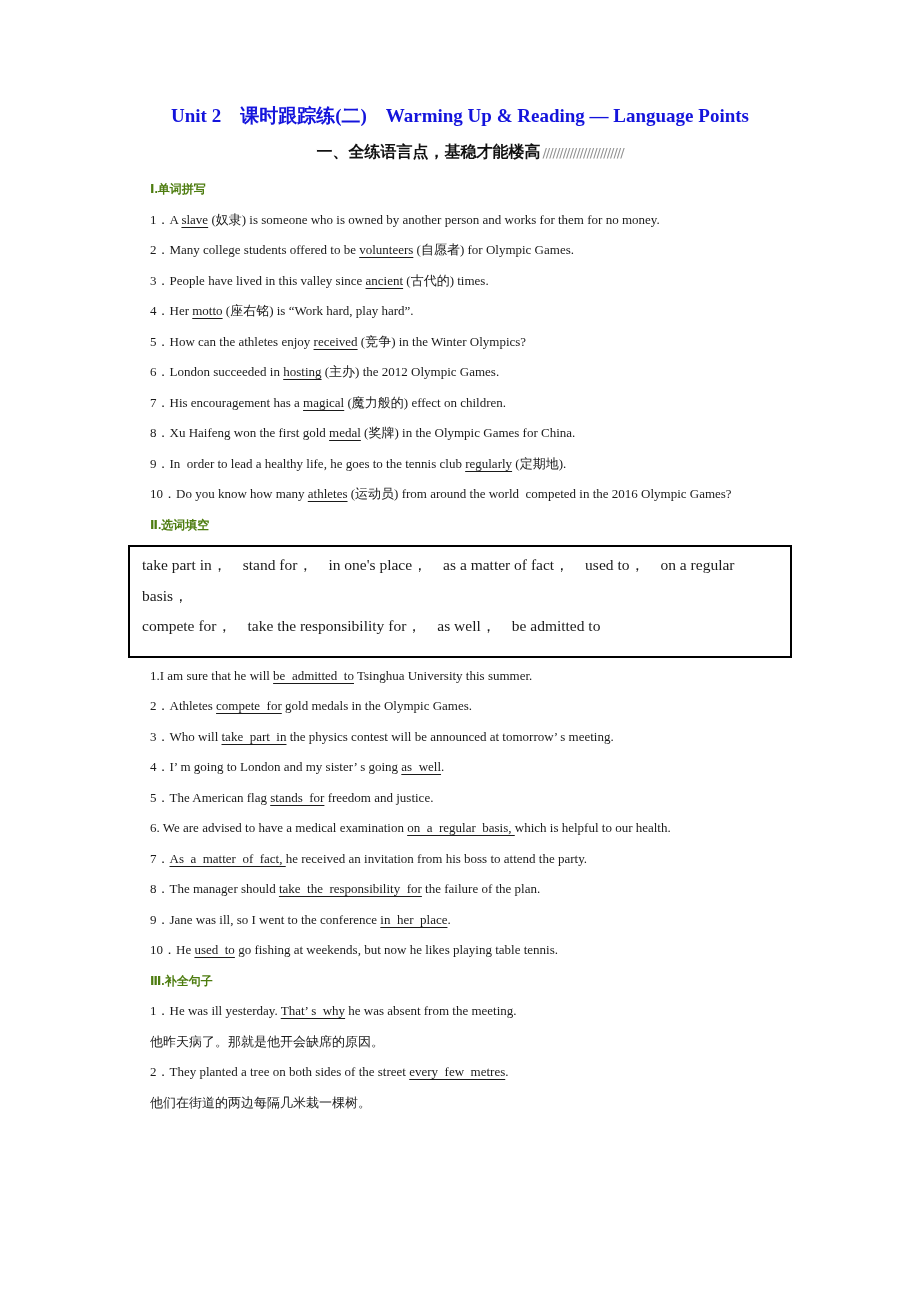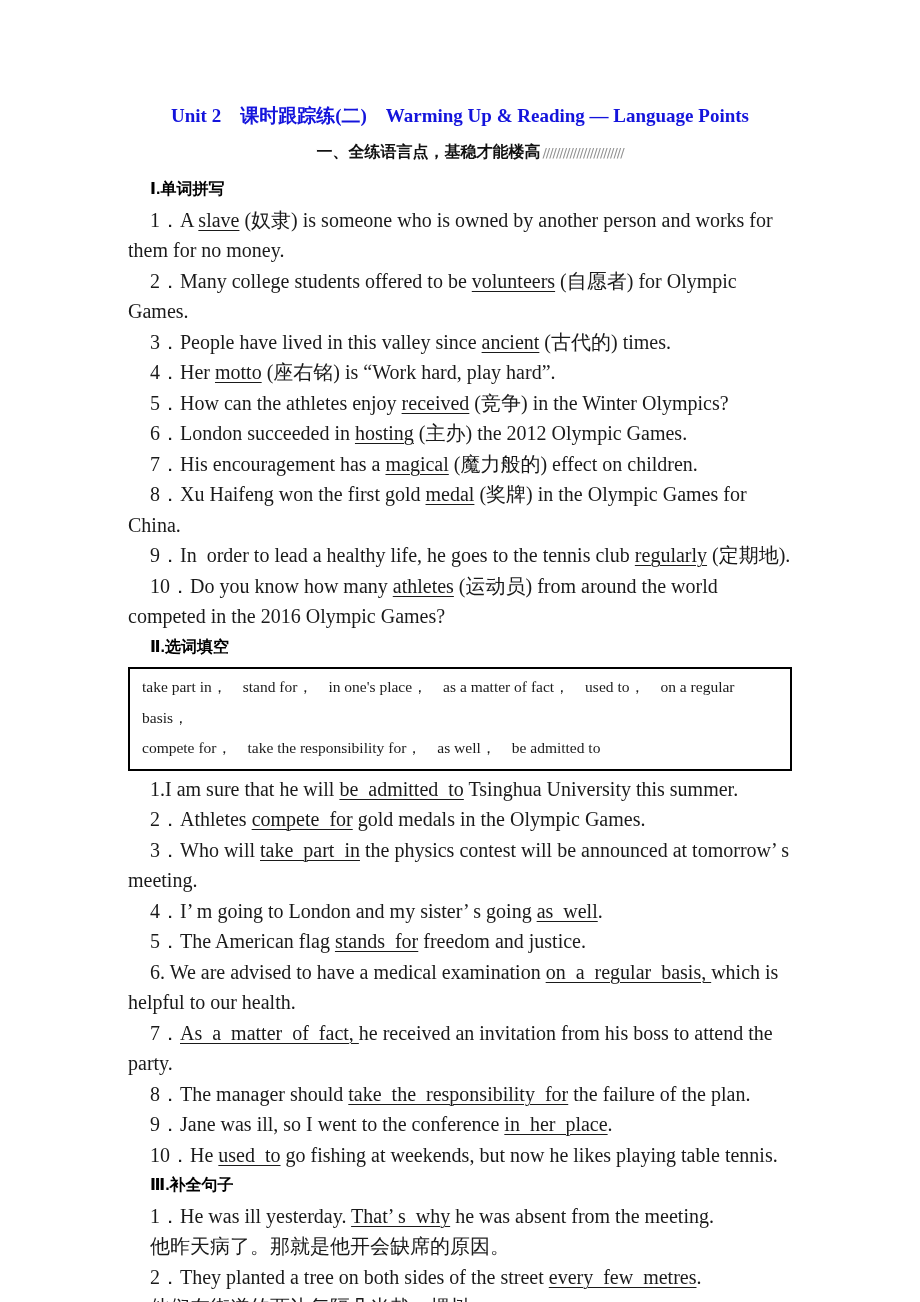--- a/index.html
+++ b/index.html
@@ -46,43 +46,43 @@
     font-family: "DejaVu Sans", sans-serif;
     font-size: 13px;
     color: #8f8f8f;
     letter-spacing: -1px;
     margin-left: 2px;
   }
   h2.sec-heading {
     margin: 0;
     font-family: "Liberation Sans", "DejaVu Sans", sans-serif;
     font-weight: bold;
-    font-size: 16px;
+    font-size: 12px;
     line-height: 30.5px;
-    color: #000000;
+    color: #4d7c0f;
     text-indent: 22px;
   }
   h2.first-heading { margin-top: 8px; }
   .para {
     margin: 0;
-    font-size: 20px;
+    font-size: 13px;
     line-height: 30.5px;
     text-indent: 22px;
     white-space: pre-wrap;
   }
   .para .u {
     text-decoration: underline;
     text-underline-offset: 3px;
     text-decoration-thickness: 1px;
   }
   .wordbank {
     box-sizing: border-box;
     border: 2px solid #000000;
     margin: 5px 0 3px 0;
-    padding: 3px 12px 5px 12px;
+    padding: 3px 12px 14px 12px;
   }
   .wb-line {
     font-size: 15.5px;
     line-height: 30.5px;
     white-space: pre-wrap;
   }
 </style>
 </head>
 <body>
 

